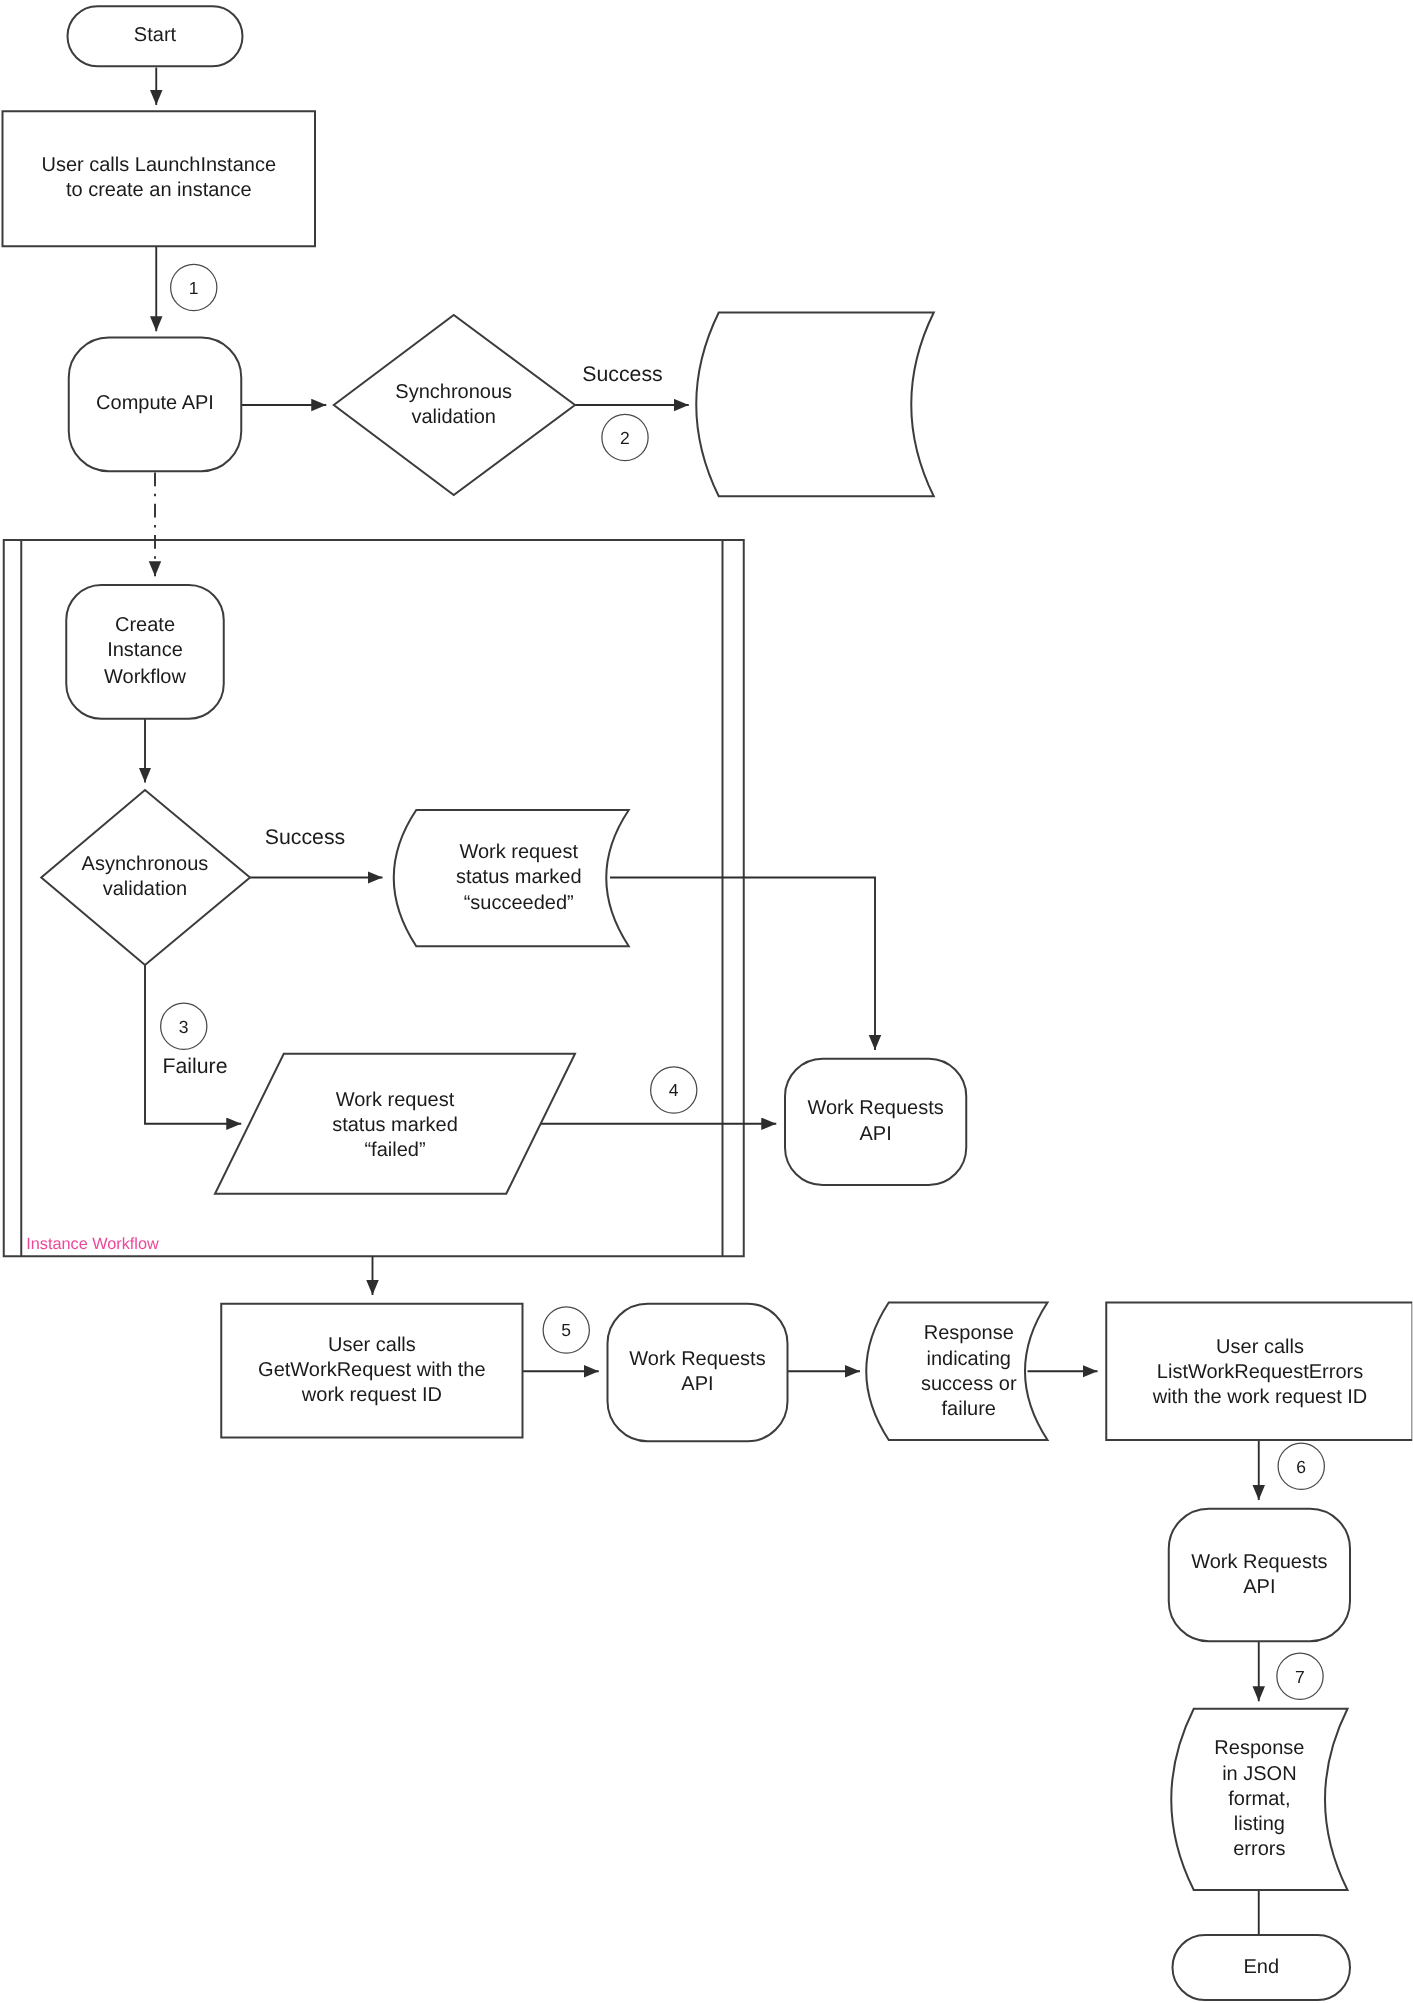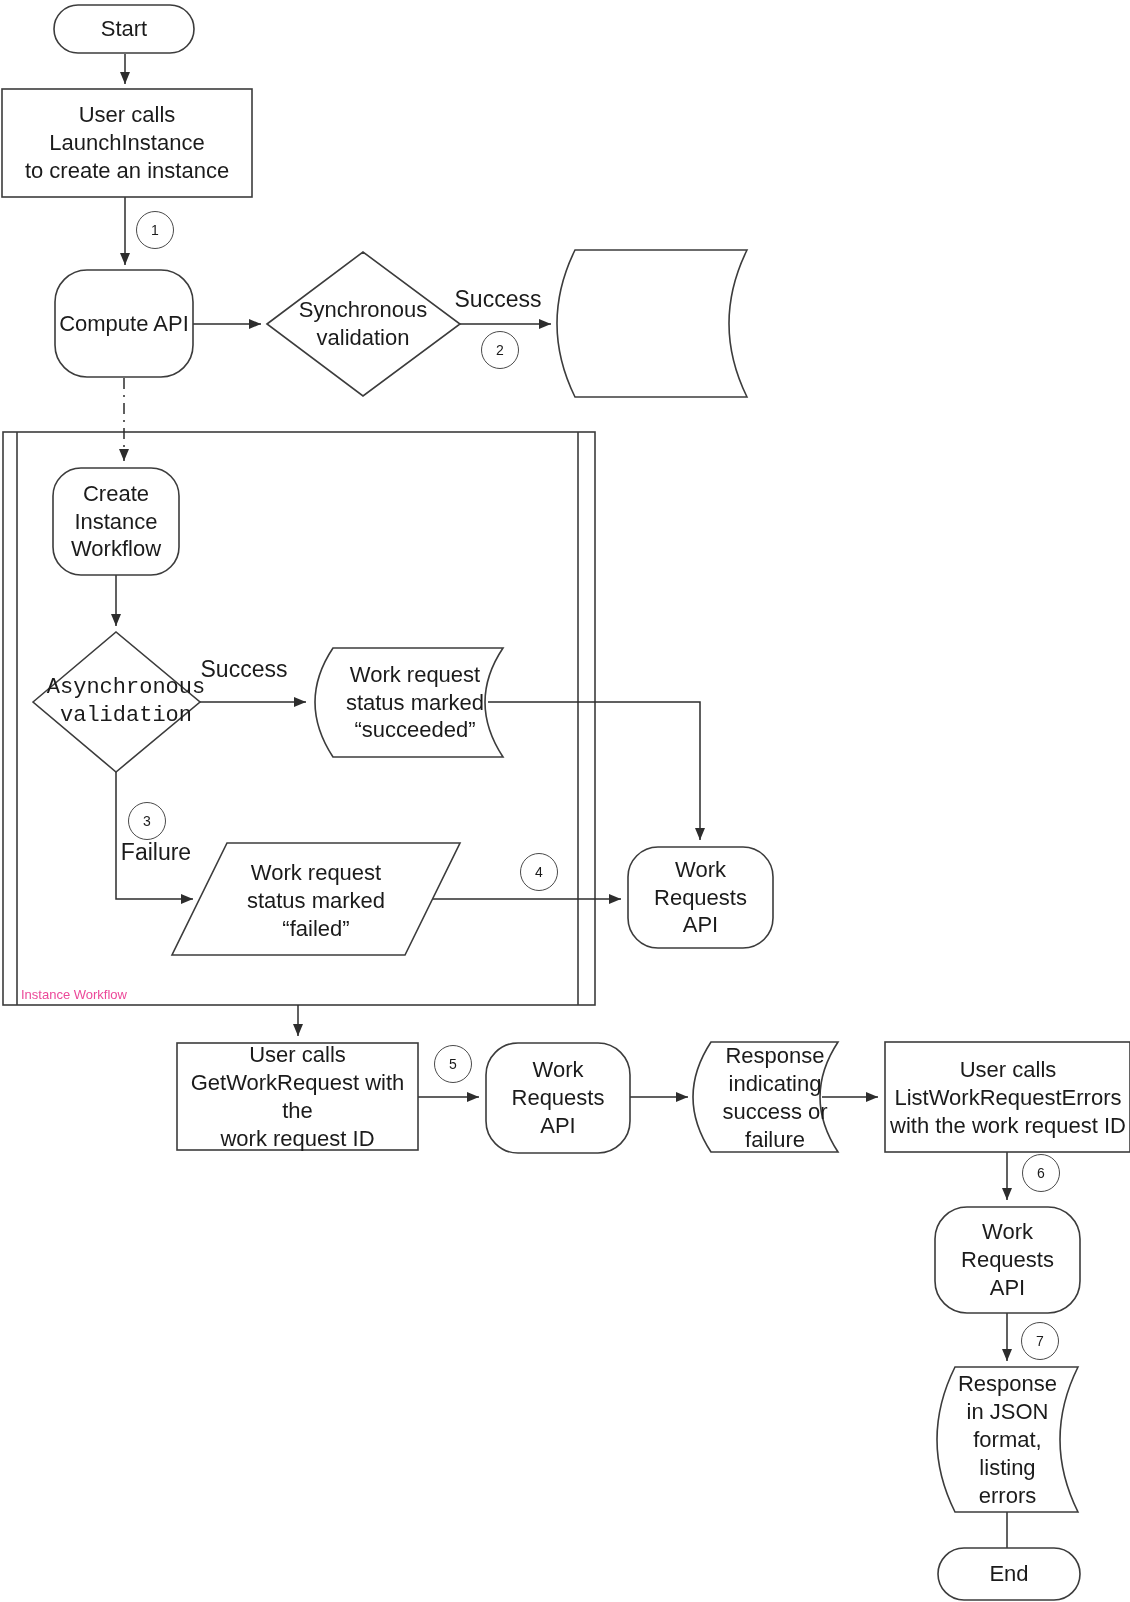--- a/index.html
+++ b/index.html
@@ -4,24 +4,24 @@
 <style>
   html,body{margin:0;padding:0;background:#ffffff;}
   .stage{
     position:relative;width:1130px;height:1602px;background:#ffffff;
     font-family:"Liberation Sans","DejaVu Sans",sans-serif;color:#1b1b1b;
     overflow:hidden;
   }
   .stage svg{position:absolute;left:0;top:0;}
   .lbl{
     position:absolute;display:flex;align-items:center;justify-content:center;
-    text-align:center;font-size:22px;line-height:1.27;color:#1b1b1b;
+    text-align:center;font-size:16px;line-height:1.27;color:#1b1b1b;
     white-space:pre-line;pointer-events:none;
   }
-  .edge-lbl{font-size:23px;}
+  .edge-lbl{font-size:17px;}
   .band-lbl{
     position:absolute;font-size:13px;color:#ec4899;display:flex;
     align-items:flex-end;justify-content:flex-start;white-space:nowrap;
   }
   .step{
     position:absolute;width:38px;height:38px;border:1.4px solid #4a4a4a;
     border-radius:50%;background:#fff;display:flex;align-items:center;
     justify-content:center;font-size:14px;color:#1b1b1b;box-sizing:border-box;
   }
 </style>
@@ -86,21 +86,21 @@
 
   <div class="lbl" style="left:54px;top:5px;width:140px;height:48px;">Start</div>
   <div class="lbl" style="left:7px;top:95px;width:240px;height:96px;">User calls LaunchInstance
 to create an instance</div>
   <div class="lbl" style="left:55px;top:270px;width:138px;height:107px;">Compute API</div>
   <div class="lbl" style="left:283px;top:294px;width:160px;height:60px;">Synchronous
 validation</div>
   <div class="lbl" style="left:53px;top:468px;width:126px;height:107px;">Create
 Instance
 Workflow</div>
-  <div class="lbl" style="left:43px;top:662px;width:166px;height:80px;font-family:Liberation Mono, monospace;">Asynchronous
+  <div class="lbl" style="left:33px;top:662px;width:166px;height:80px;">Asynchronous
 validation</div>
   <div class="lbl" style="left:330px;top:655px;width:170px;height:95px;">Work request
 status marked
 “succeeded”</div>
   <div class="lbl" style="left:226px;top:858px;width:180px;height:86px;">Work request
 status marked
 “failed”</div>
   <div class="lbl" style="left:628px;top:847px;width:145px;height:101px;">Work Requests
 API</div>
   <div class="lbl" style="left:180px;top:1053px;width:235px;height:88px;">User calls

